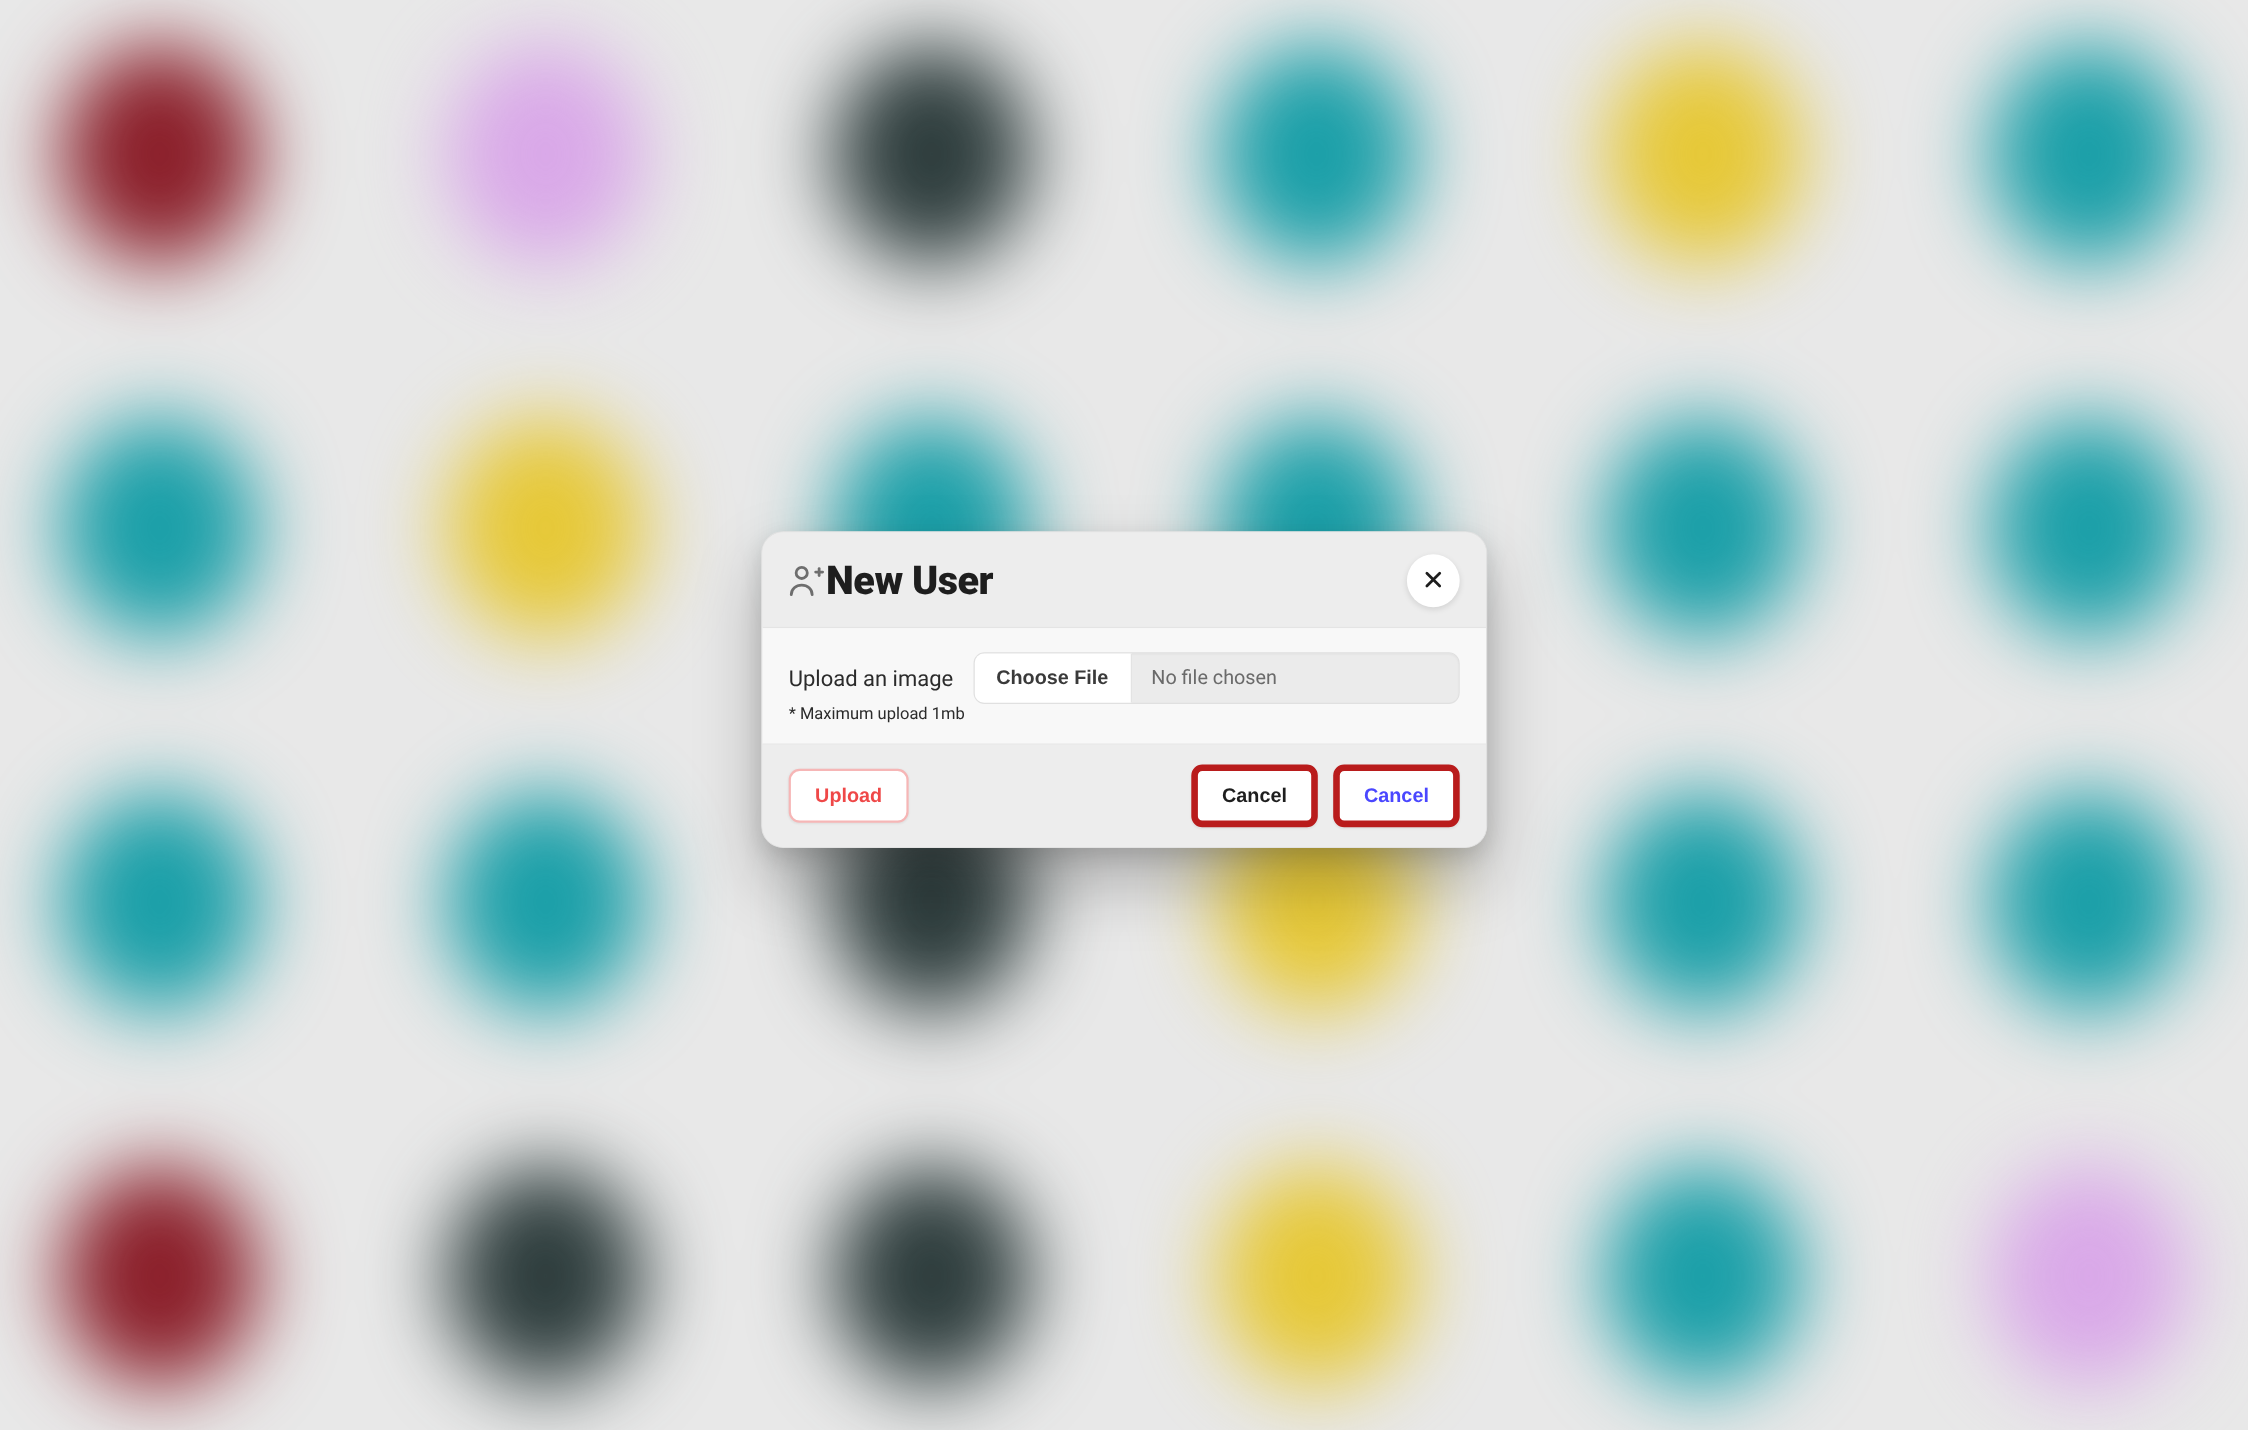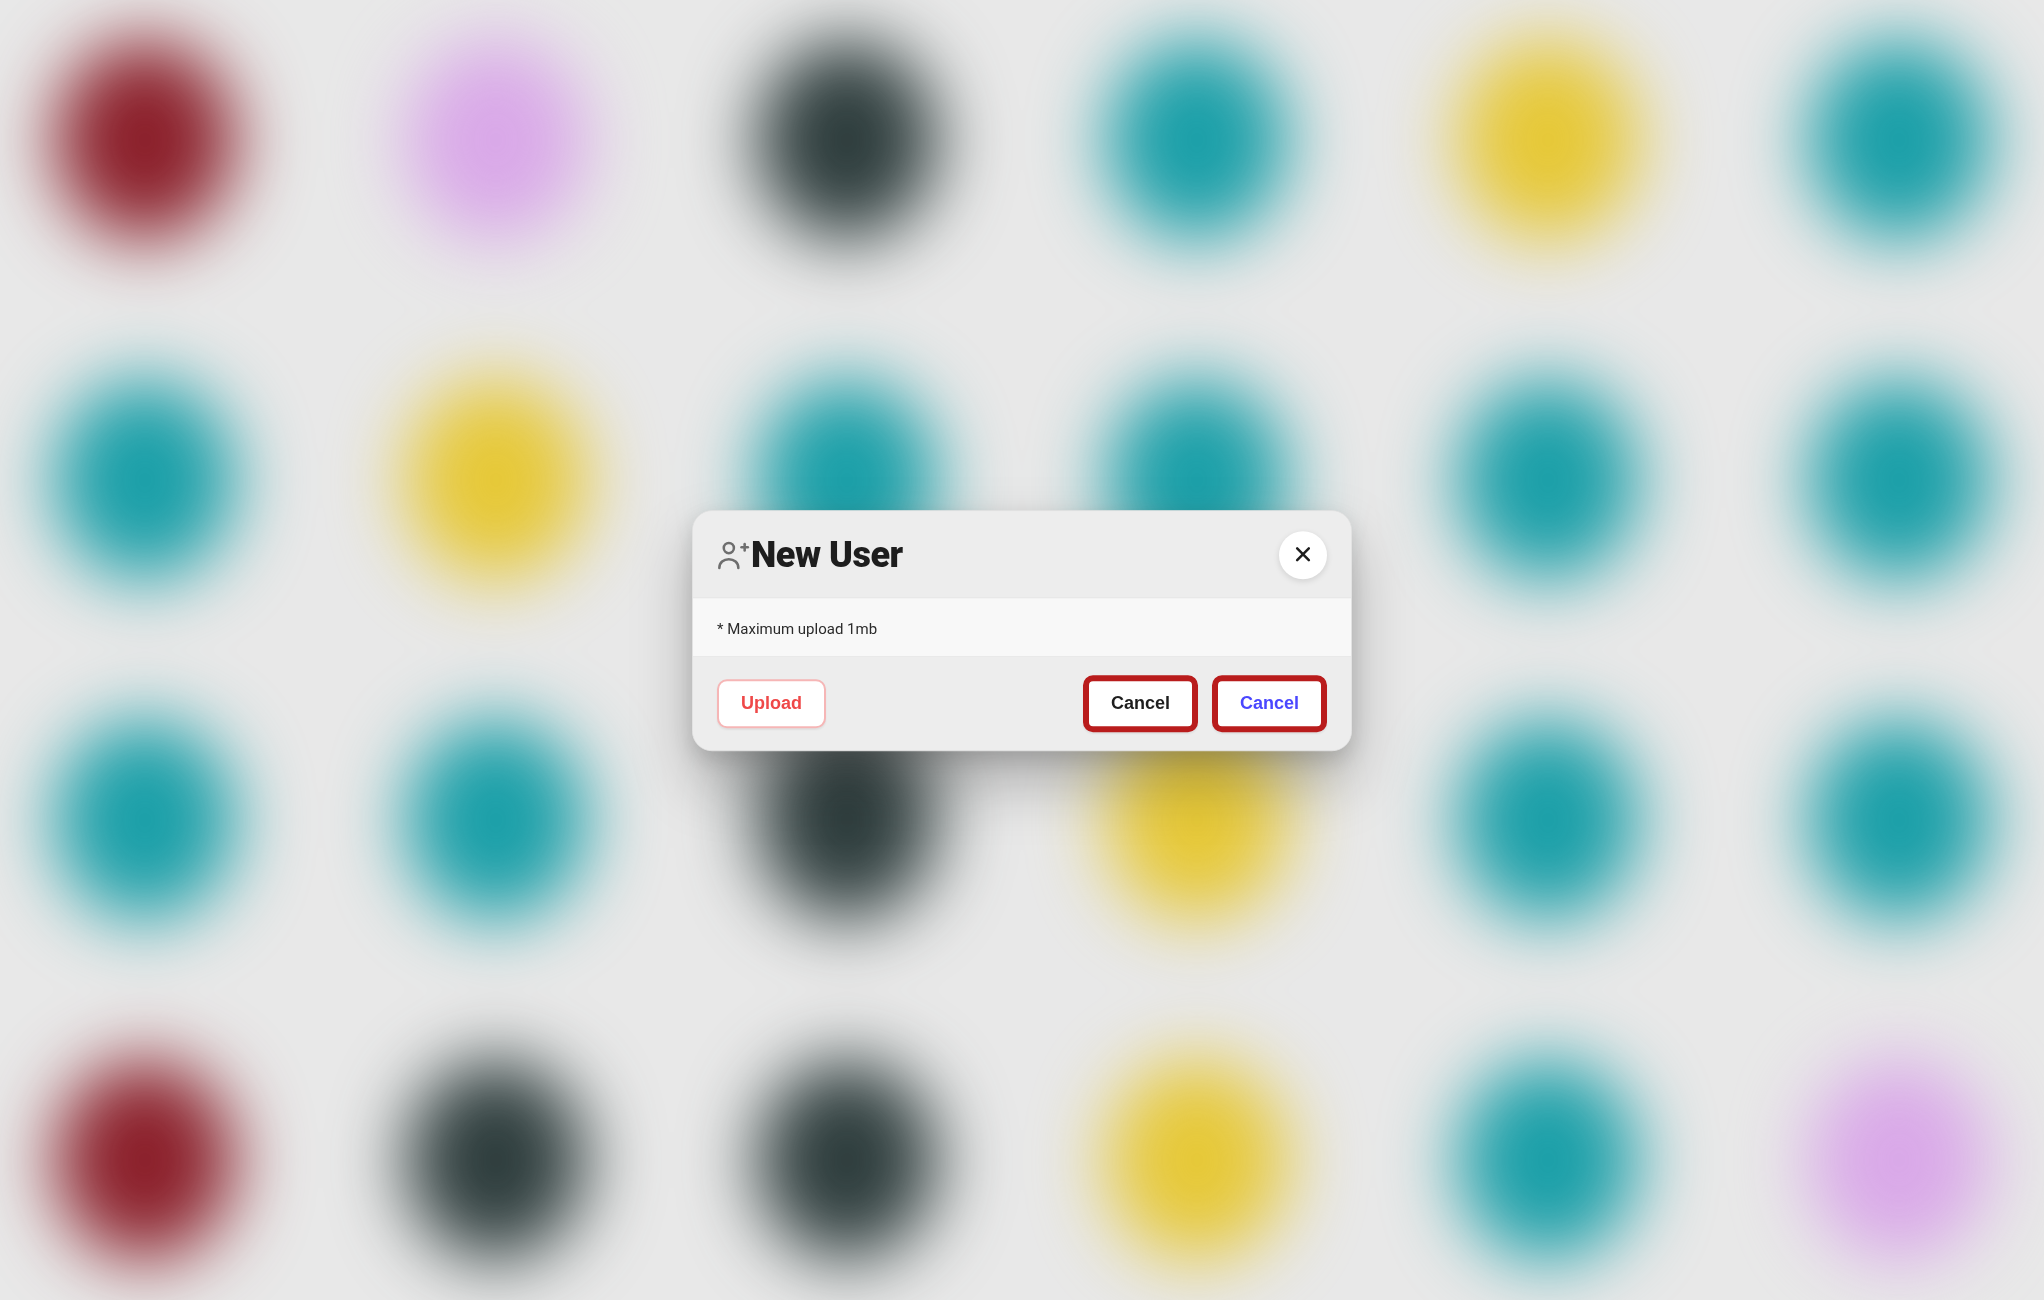--- a/index.html
+++ b/index.html
@@ -194,20 +194,27 @@
       <span>
         <svg width="20" height="20" viewBox="0 0 24 24" fill="none" stroke="currentColor" stroke-width="3" stroke-linecap="round">
           <path d="M5 5l14 14"></path>
           <path d="M19 5L5 19"></path>
         </svg>
       </span>
     </button>
   </div>
 
   <div class="modal-body">
+    <div class="upload-row">
+      <span class="upload-label">Upload an image</span>
+      <div class="file-picker">
+        <button class="choose-file-btn">Choose File</button>
+        <div class="file-status">No file chosen</div>
+      </div>
+    </div>
     <div class="hint">* Maximum upload 1mb</div>
   </div>
 
   <div class="modal-footer">
     <button class="btn btn-clear">Upload</button>
     <div class="spacer"></div>
     <button class="btn btn-cancel">Cancel</button>
     <button class="btn btn-confirm">Cancel</button>
   </div>
 </div>

